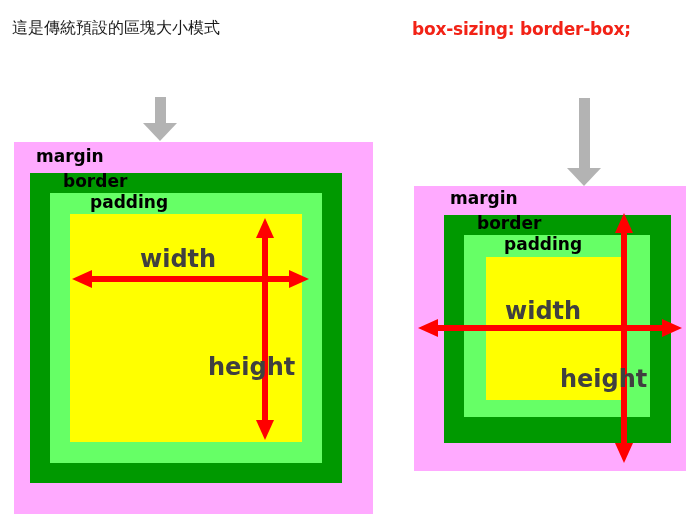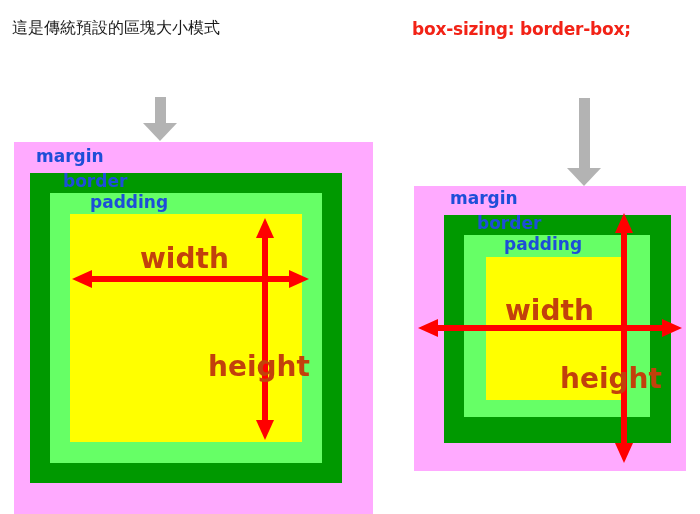--- a/index.html
+++ b/index.html
@@ -74,21 +74,21 @@
   }
   .margin-layer  { background: #ffaaff; }
   .border-layer  { background: #009900; }
   .padding-layer { background: #66ff66; }
   .content-layer { background: #ffff00; }
 
   .layer-label {
     position: absolute;
     font-size: 17px;
     font-weight: bold;
-    color: #1d4ed8;
+    color: #000000;
     white-space: nowrap;
     line-height: 20px;
   }
 
   
   #diagram-left { left: 14px; top: 142px; width: 359px; height: 372px; }
   #diagram-left .margin-layer  { left: 0;   top: 0;   width: 359px; height: 372px; }
   #diagram-left .border-layer  { left: 16px; top: 31px; width: 312px; height: 310px; }
   #diagram-left .padding-layer { left: 36px; top: 51px; width: 272px; height: 270px; }
   #diagram-left .content-layer { left: 56px; top: 72px; width: 232px; height: 228px; }
@@ -133,23 +133,23 @@
   }
   .dim-v .tip-end {
     bottom: 0; left: -6px;
     border-left: 9px solid transparent;
     border-right: 9px solid transparent;
     border-top: 20px solid #ff0000;
   }
 
   .dim-label {
     position: absolute;
-    font-size: 28px;
+    font-size: 24px;
     font-weight: bold;
-    color: #c2410c;
+    color: #404040;
     white-space: nowrap;
     line-height: 26px;
   }
 
   
   #dim-width-left  { left: 58px; top: 134px; width: 237px; height: 6px; }
   #dim-width-left  .line { left: 14px; right: 14px; top: 0; }
   #dim-height-left { left: 248px; top: 76px; width: 6px; height: 222px; }
   #dim-height-left .line { top: 14px; bottom: 14px; left: 0; }
   #label-width-left  { left: 126px; top: 104px; }

